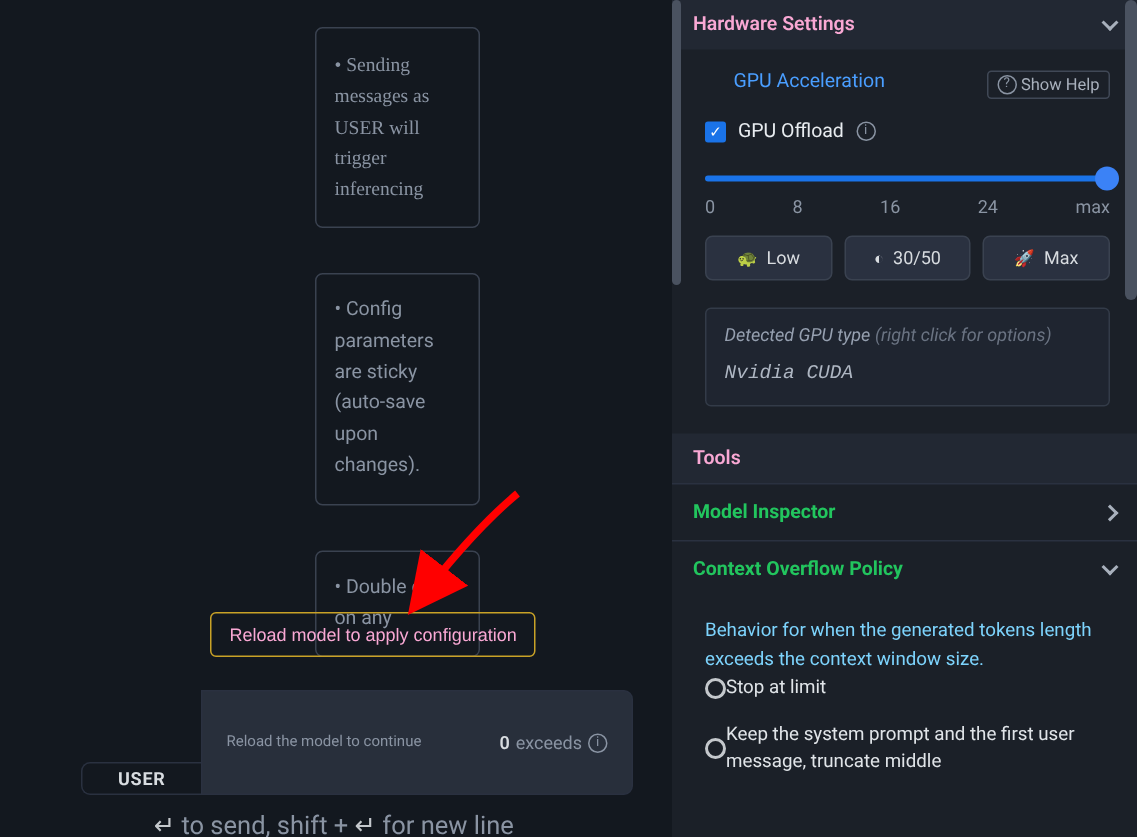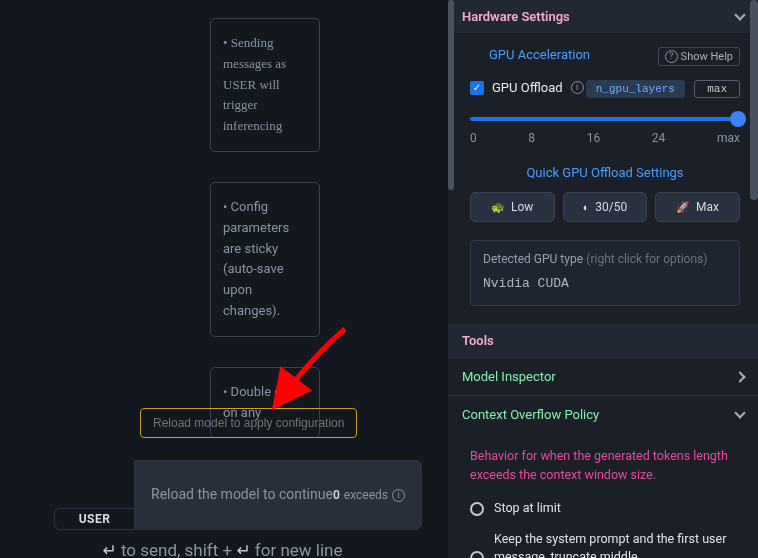--- a/index.html
+++ b/index.html
@@ -7,26 +7,26 @@
   .app { display: flex; width: 100%; height: 100%; }
   .left { width: 448px; height: 100%; position: relative; background: #13181f; }
   .right { flex: 1; height: 100%; background: #1b2028; position: relative; display: flex; flex-direction: column; }
   .scrollbar { position: absolute; left: 0; top: 0; width: 6px; height: 100%; }
   .scrollbar-thumb { position: absolute; left: 0; top: 0; width: 6px; height: 190px; background: #4a5260; border-radius: 3px; }
 
   
   .tips-col { position: absolute; left: 210px; top: 0; width: 110px; }
   .tip-box { border: 1px solid #3a4250; border-radius: 5px; padding: 14px 12px; margin-bottom: 30px; color: #8a94a3; font-size: 13px; line-height: 1.6; }
   .tip-box.first { margin-top: 18px; font-family: Liberation Serif, serif; }
-  .reload-btn { position: absolute; left: 140px; top: 408px; border: 1px solid #c9a227; color: #737373; background: transparent; padding: 7px 12px; border-radius: 4px; font-size: 12px; cursor: pointer; }
+  .reload-btn { position: absolute; left: 140px; top: 408px; border: 1px solid #c9a227; color: #f9a8d4; background: transparent; padding: 7px 12px; border-radius: 4px; font-size: 12px; cursor: pointer; }
 
   .user-row { position: absolute; left: 54px; top: 460px; right: 26px; height: 70px; display: flex; }
   .user-label { width: 80px; border: 1px solid #2a3140; border-right: none; border-radius: 6px 0 0 6px; display: flex; align-items: center; justify-content: center; font-weight: 700; font-size: 12px; color: #d8dce0; letter-spacing: 0.5px; margin-top: 48px; }
   .user-input { flex: 1; background: #282f3b; border: 1px solid #2a3140; border-radius: 0 6px 6px 0; display: flex; align-items: center; padding: 0 16px; justify-content: space-between; }
-  .user-placeholder { color: #8a94a3; font-size: 14px; line-height: 1.4; }
+  .user-placeholder { color: #8a94a3; font-size: 10px; line-height: 1.4; }
   .token-count { color: #8a94a3; font-size: 12px; display: flex; align-items: center; gap: 4px; }
   .token-count .b { color: #d8dce0; font-weight: 600; }
   .info-icon { display: inline-block; width: 13px; height: 13px; border: 1px solid #8a94a3; border-radius: 50%; font-size: 9px; line-height: 11px; text-align: center; color: #8a94a3; }
 
   .hint-line { position: absolute; left: 0; right: 3px; top: 540px; text-align: center; font-size: 17px; color: #8a94a3; }
   .hint-line .k { color: #c4c8cc; }
 
   
   .arrow { position: absolute; left: 260px; top: 324px; width: 100px; height: 90px; pointer-events: none; }
 
@@ -43,32 +43,32 @@
   .tag { font-family: "Courier New", monospace; font-size: 11px; background: #2a3a52; color: #6ab0ff; padding: 3px 10px; border-radius: 3px; }
   .max-btn { font-family: "Courier New", monospace; font-size: 11px; color: #c8ccd2; border: 1px solid #555d6c; padding: 2px 12px; border-radius: 3px; margin-left: 6px; cursor: pointer; }
   .slider-wrap { margin-top: 22px; position: relative; }
   .slider-track { height: 4px; background: #1a73e8; border-radius: 2px; position: relative; }
   .slider-thumb { position: absolute; right: -6px; top: -6px; width: 16px; height: 16px; background: #3b82f6; border-radius: 50%; }
   .slider-ticks { display: flex; justify-content: space-between; margin-top: 10px; font-size: 12px; color: #8a94a3; }
   .quick-title { text-align: center; color: #4a9eff; font-size: 13px; margin-top: 20px; }
   .quick-row { display: flex; gap: 8px; margin-top: 12px; }
   .quick-btn { flex: 1; background: #2a3140; border: 1px solid #3a4250; border-radius: 5px; padding: 7px 0; text-align: center; font-size: 12px; color: #d8dce0; cursor: pointer; display: flex; align-items: center; justify-content: center; gap: 6px; }
   .emoji { font-size: 11px; }
-  .detected-box { margin-top: 18px; border: 1px solid #333b48; border-radius: 4px; padding: 10px 12px 14px; background: #1f2530; }
+  .detected-box { margin-top: 18px; border: 1px solid #333b48; border-radius: 4px; padding: 10px 12px 14px; background: #1f2530; font-style: italic; }
   .detected-title { color: #96a0b0; font-size: 12px; }
   .detected-hint { color: #6a7382; font-size: 12px; }
   .detected-val { color: #aeb6c2; font-family: "Courier New", monospace; font-size: 13px; margin-top: 10px; }
 
-  .section-row { background: #1b2028; border-top: 1px solid #2a3140; padding: 11px 14px; font-size: 13px; font-weight: 400; color: #86efac; display: flex; justify-content: space-between; align-items: center; cursor: pointer; }
+  .section-row { background: #1b2028; border-top: 1px solid #2a3140; padding: 11px 14px; font-size: 13px; font-weight: 700; color: #22c55e; display: flex; justify-content: space-between; align-items: center; cursor: pointer; }
   .chev { width: 8px; height: 8px; border-right: 2px solid #a8b0bc; border-bottom: 2px solid #a8b0bc; transform: rotate(-45deg); }
   .chev.down { transform: rotate(45deg); margin-top: -3px; }
 
   .policy-body { padding: 14px 18px 6px 22px; font-size: 12.5px; }
-  .policy-desc { color: #ec4899; line-height: 1.5; margin-bottom: 14px; }
-  .radio-row { display: flex; align-items: flex-end; gap: 10px; margin-bottom: 14px; cursor: pointer; }
+  .policy-desc { color: #7dd3fc; line-height: 1.5; }
+  .radio-row { display: flex; align-items: center; gap: 0; margin-bottom: 14px; cursor: pointer; }
   .radio { width: 14px; height: 14px; border: 2px solid #c4c8cc; border-radius: 50%; flex-shrink: 0; margin-top: 1px; position: relative; }
   .radio-label { color: #e0e4e8; line-height: 1.4; }
 
   .right-scroll { position: absolute; right: 0; top: 0; width: 8px; height: 100%; }
   .right-scroll-thumb { position: absolute; right: 0; top: 0; width: 8px; height: 200px; background: #4a5260; border-radius: 4px; }
 </style>
 </head>
 <body>
 
 <div class="app">
@@ -125,40 +125,35 @@
           <span>Show Help</span>
         </span>
       </div>
 
       <div class="gpu-row">
         <div class="gpu-left">
           <span class="chk">✓</span>
           <span class="gpu-label">GPU Offload</span>
           <span class="info-icon">i</span>
         </div>
-        <div>
-          <span class="tag">n_gpu_layers</span>
-          <span class="max-btn">max</span>
-        </div>
       </div>
 
       <div class="slider-wrap">
         <div class="slider-track">
             <div class="slider-thumb"></div>
           </div>
         <div class="slider-ticks">
           <span>0</span>
           <span>8</span>
           <span>16</span>
           <span>24</span>
           <span>max</span>
         </div>
       </div>
 
-      <div class="quick-title">Quick GPU Offload Settings</div>
       <div class="quick-row">
         <div class="quick-btn">
             <span class="emoji">🐢</span>
             <span>Low</span>
           </div>
         <div class="quick-btn">
             <span class="emoji">◐</span>
             <span>30/50</span>
           </div>
         <div class="quick-btn">

